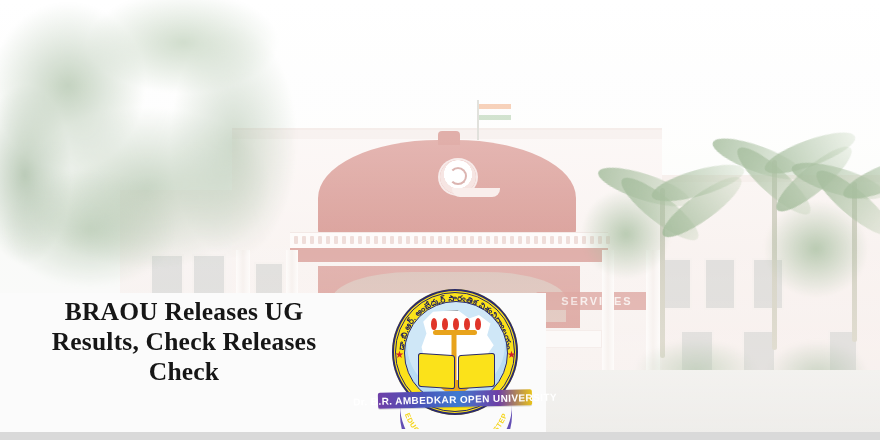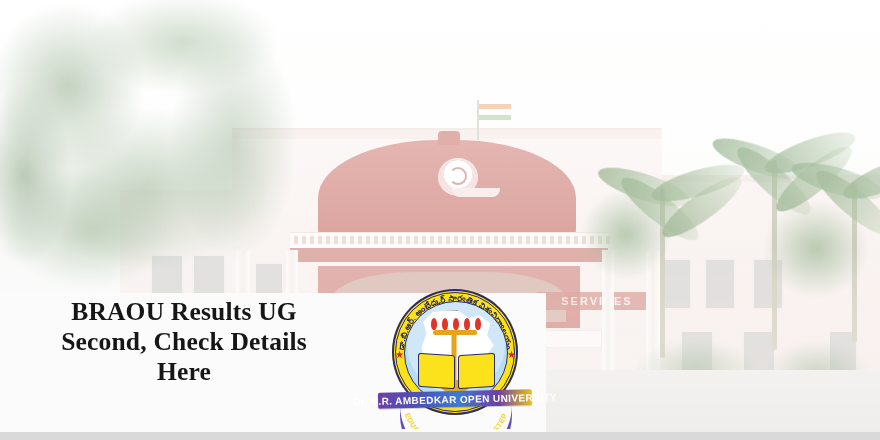--- a/index.html
+++ b/index.html
@@ -441,23 +441,23 @@
       <div class="shrub" style="left:150px;top:96px;width:140px;height:130px;"></div>
     </div>
     <div class="hedge"></div>
 
     <div class="ground"></div>
     <div class="wash"></div>
   </div>
 
   <div class="caption-box"></div>
   <div class="caption-text">
-    <div>BRAOU Results UG</div>
-    <div>Second, Check Details</div>
-    <div>Here</div>
+    <div>BRAOU Releases UG</div>
+    <div>Results, Check Releases</div>
+    <div>Check</div>
   </div>
 
   <div class="uni-logo">
     <div class="logo-ring"></div>
 
     <svg class="ring-text" viewBox="0 0 126 126">
       <defs>
         <path id="arcTop" d="M 12,63 A 51,51 0 0 1 114,63"></path>
         <path id="arcBot" d="M 16,63 A 47,47 0 0 0 110,63"></path>
       </defs>

